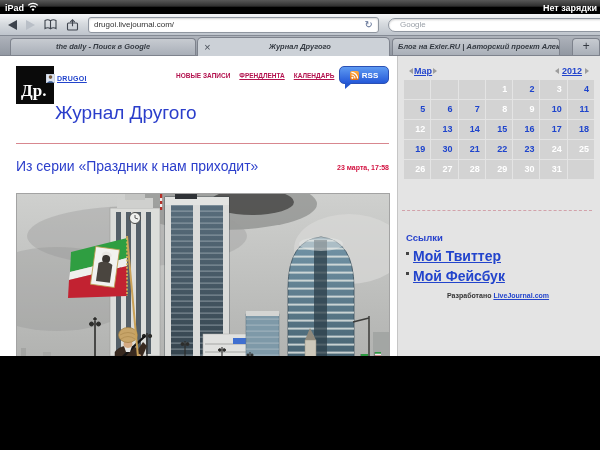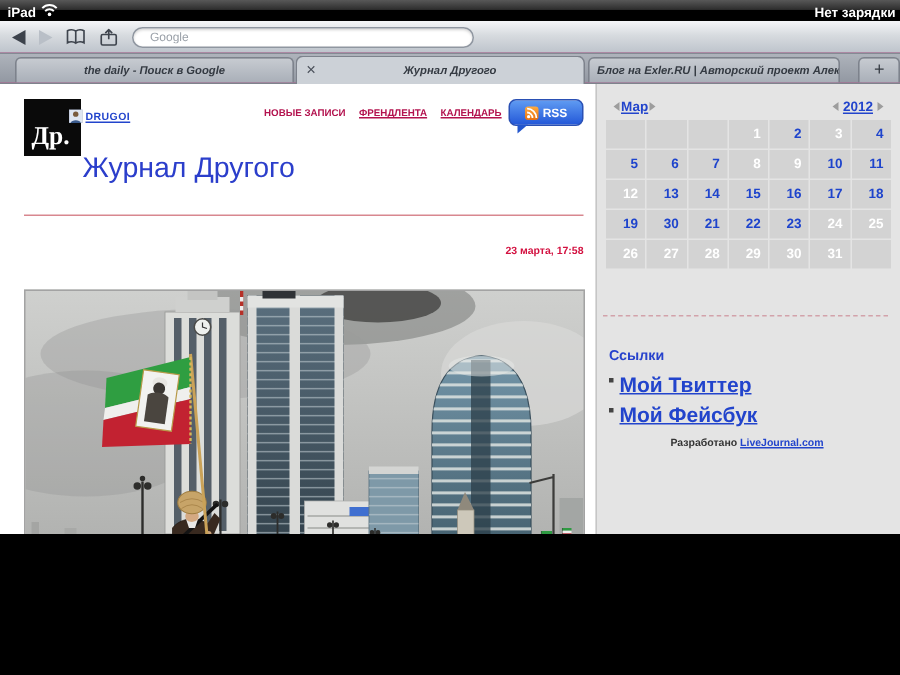--- a/index.html
+++ b/index.html
@@ -124,20 +124,24 @@
         <svg width="13" height="11" viewBox="0 0 13 11">
           <path d="M6.5 1.8 C5 .6 2.5 .6 1 1.5 L1 9.5 C2.5 8.6 5 8.6 6.5 9.8 C8 8.6 10.5 8.6 12 9.5 L12 1.5 C10.5 .6 8 .6 6.5 1.8 Z M6.5 1.8 L6.5 9.8" stroke="#3f454e" fill="none" stroke-width="1.1"></path>
         </svg>
       </span>
     <span class="tool-icon">
         <svg width="13" height="12" viewBox="0 0 13 12">
           <rect x="1.5" y="4" width="10" height="7" rx="1" fill="none" stroke="#3f454e" stroke-width="1.1"></rect>
           <path d="M6.5 7.2 L6.5 1 M4.2 3.1 L6.5 0.8 L8.8 3.1" stroke="#3f454e" fill="none" stroke-width="1.1"></path>
         </svg>
       </span>
+    <div class="url-field">
+      <input type="text" value="drugoi.livejournal.com/" style="">
+      <span class="reload">↻</span>
+    </div>
     <div class="search-field">
       <input type="text" placeholder="Google" style="">
     </div>
   </div>
 
   <div class="tab-bar">
     <div class="tab inactive tab1">the daily - Поиск в Google</div>
     <div class="tab active tab2">
       <span class="tab-close">×</span>
       <span>Журнал Другого</span>
@@ -173,20 +177,21 @@
             <path d="M1.4 4 A3.6 3.6 0 0 1 5 7.6" stroke="#fff" stroke-width="1.2" fill="none"></path>
             <path d="M1.4 1.4 A6.2 6.2 0 0 1 7.6 7.6" stroke="#fff" stroke-width="1.2" fill="none"></path>
           </svg>
         </span>
       <span>RSS</span>
     </div>
 
     <div class="blog-title">Журнал Другого</div>
     <div class="divider"></div>
 
+    <div class="post-title">Из серии «Праздник к нам приходит»</div>
     <div class="post-date">23 марта, 17:58</div>
 
     <div class="photo">
       <svg width="372" height="255" viewBox="0 0 372 255" preserveAspectRatio="none">
         <defs>
           <linearGradient id="sky" x1="0" y1="0" x2="0" y2="1">
               <stop offset="0" stop-color="#cfd0ce"></stop>
               <stop offset="1" stop-color="#a9aaa8"></stop>
             </linearGradient>
           <linearGradient id="road" x1="0" y1="0" x2="0" y2="1">

